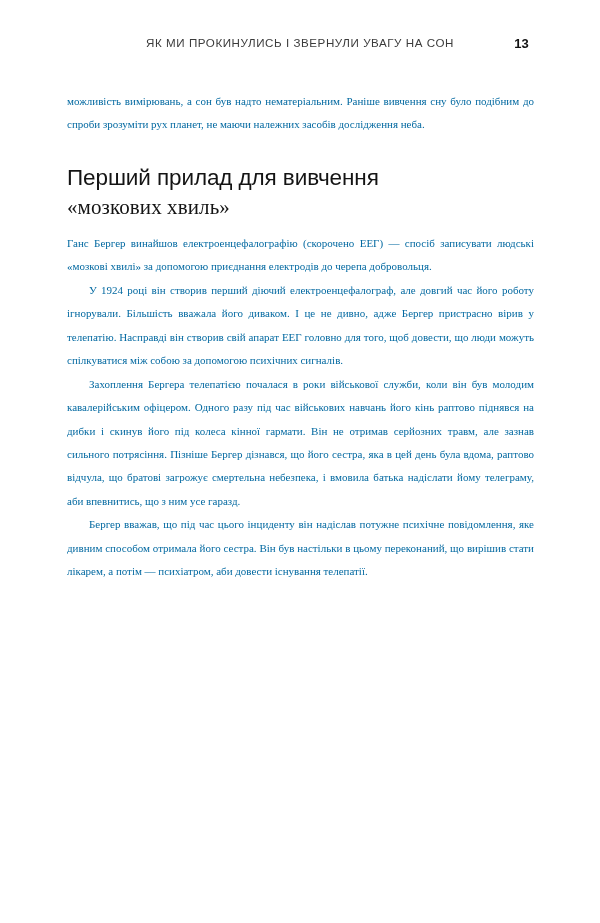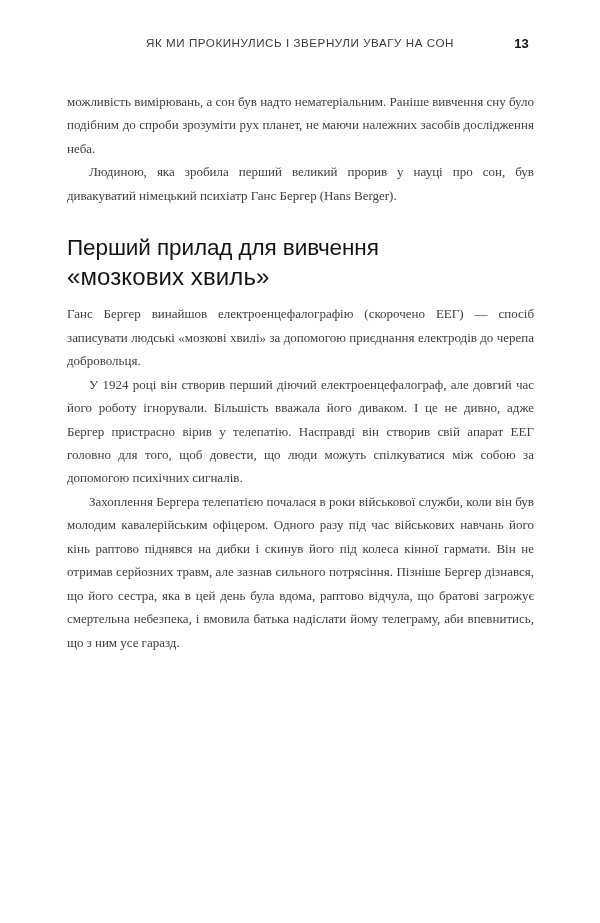--- a/index.html
+++ b/index.html
@@ -55,28 +55,28 @@
   
   .column {
     position: absolute;
     left: 67px;
     top: 90px;
     width: 467px;
   }
 
   p.body-par {
     margin: 0;
-    font-size: 13px;
+    font-size: 11px;
     line-height: 23.45px;
     text-align: justify;
     text-justify: inter-word;
     hyphens: manual;
     -webkit-hyphens: manual;
     word-spacing: -0.1px;
-    color: #404040;
+    color: #0369a1;
   }
   p.indent {
     text-indent: 22px;
   }
 
   
   .section-heading {
     font-family: "Liberation Sans", "DejaVu Sans", sans-serif;
     color: #141414;
     margin-top: 26px;
@@ -85,48 +85,49 @@
   .section-heading .line-1 {
     display: block;
     font-size: 22.5px;
     font-weight: 400;
     line-height: 30px;
     letter-spacing: -0.1px;
     margin-top: 9px;
   }
   .section-heading .line-2 {
     display: block;
-    font-size: 24px;
+    font-size: 21px;
     font-weight: 400;
     line-height: 28px;
     letter-spacing: 0.1px;
+    font-family: Liberation Serif, serif;
   }
 </style>
 </head>
 <body>
 
 <div class="page">
 
   <div class="running-head">
     <span class="running-head-title">ЯК МИ ПРОКИНУЛИСЬ І ЗВЕРНУЛИ УВАГУ НА СОН</span>
     <span class="folio">13</span>
   </div>
 
   <div class="column">
 
     <p class="body-par">можливість вимірювань, а сон був надто нематеріальним. Раніше вивчення сну було подібним до спроби зрозуміти рух планет, не маючи належних засобів дослідження неба.</p>
 
-    <p class="body-par indent">Людиною, яка зробила перший великий прорив у науці про сон, був дивакуватий німецький психіатр Ганс Бергер (Hans Berger).</p>
 
     <h2 class="section-heading">
       <span class="line-1">Перший прилад для вивчення</span>
       <span class="line-2">«мозкових хвиль»</span>
     </h2>
 
     <p class="body-par">Ганс Бергер винайшов електроенцефалографію (скорочено ЕЕГ) — спосіб записувати людські «мозкові хвилі» за допомогою приєднання електродів до черепа добровольця.</p>
 
     <p class="body-par indent">У 1924 році він створив перший діючий електроенцефалограф, але довгий час його роботу ігнорували. Більшість вважала його диваком. І це не дивно, адже Бергер пристрасно вірив у телепатію. Насправді він створив свій апарат ЕЕГ головно для того, щоб довести, що люди можуть спілкуватися між собою за допомогою психічних сигналів.</p>
 
     <p class="body-par indent">Захоплення Бергера телепатією почалася в роки військової служби, коли він був молодим кавалерійським офіцером. Одного разу під час військових навчань його кінь раптово піднявся на дибки і скинув його під колеса кінної гармати. Він не отримав серйозних травм, але зазнав сильного потрясіння. Пізніше Бергер дізнався, що його сестра, яка в цей день була вдома, раптово відчула, що братові загрожує смертельна небезпека, і вмовила батька надіслати йому телеграму, аби впевнитись, що з ним усе гаразд.</p>
 
+    <p class="body-par indent">Бергер вважав, що під час цього інциденту він надіслав потужне психічне повідомлення, яке дивним способом отримала його сестра. Він був настільки в цьому переконаний, що вирішив стати лікарем, а потім — психіатром, аби довести існування телепатії.</p>
 
   </div>
 </div>
 
 </body></html>

